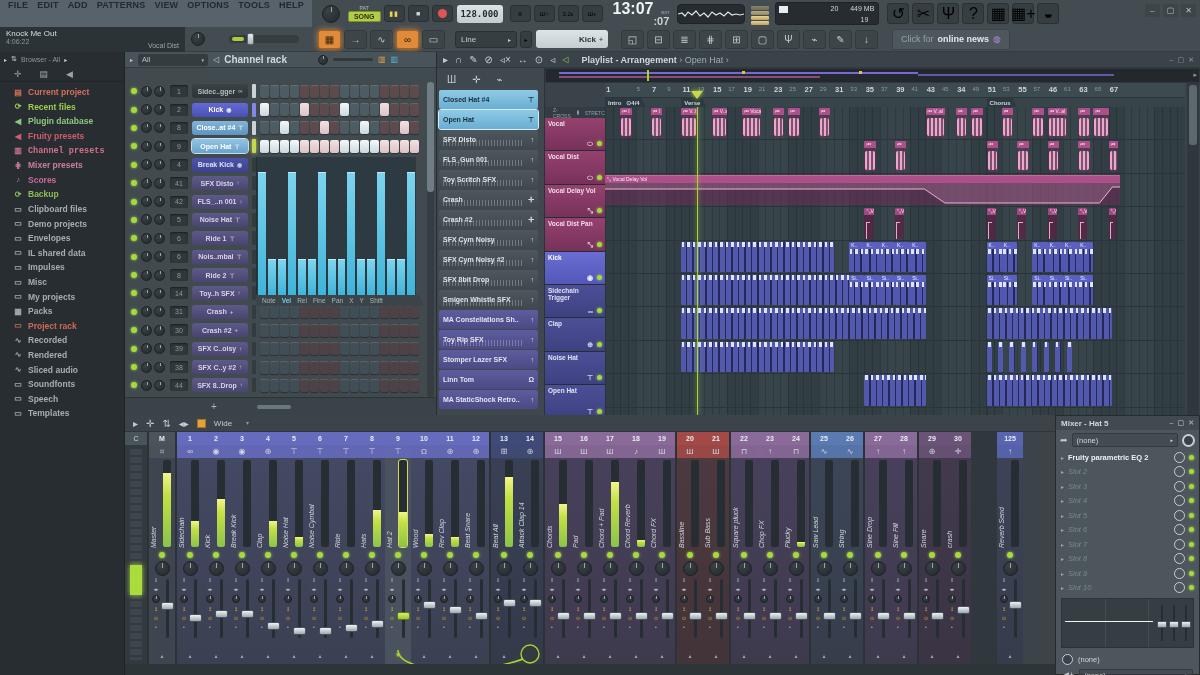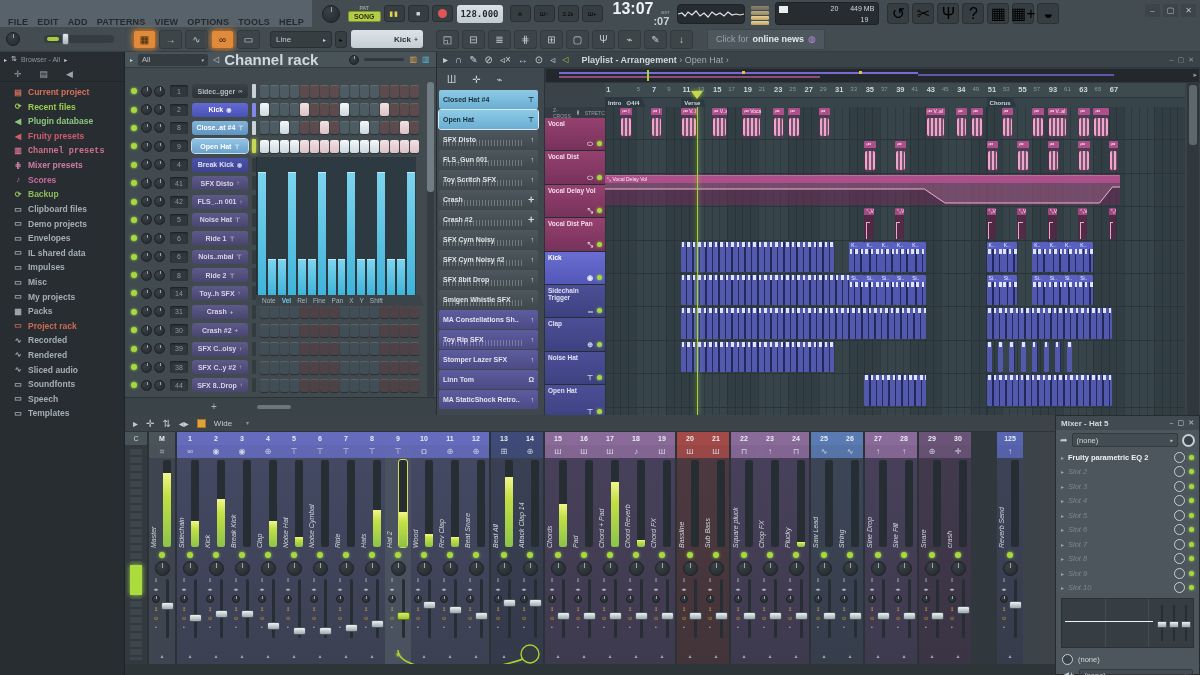--- a/index.html
+++ b/index.html
@@ -3,21 +3,21 @@
 <meta charset="utf-8">
 <style>
   html,body{margin:0;padding:0;background:#14181a}
   #app{position:relative;width:1200px;height:675px;background:#434c51;font-family:"Liberation Sans",sans-serif;overflow:hidden;user-select:none;box-sizing:border-box}
   *{box-sizing:border-box}
   .ico{display:inline-flex;align-items:center;justify-content:center;color:#c3ccd1;font-size:10px}
   .btn{background:#3d4549;border:1px solid #333a3e;border-radius:3px;display:inline-flex;align-items:center;justify-content:center;color:#c3ccd1}
   .btn.orange{background:#e08a3c;border-color:#a85f20;color:#3a2408;box-shadow:0 0 6px rgba(240,150,60,.8)}
   
   .topbar{position:absolute;left:0;top:0;width:100%;height:27px;background:#434c51;display:flex;align-items:center}
-  .menu{height:27px;background:#57626a;display:flex;align-items:flex-end;padding:0 8px;gap:9px}
+  .menu{height:27px;background:#57626a;display:flex;align-items:flex-start;padding:0 8px;gap:9px}
   .menu span{font-size:9px;font-weight:bold;color:#222a2e;letter-spacing:.2px}
   .knob{border-radius:50%;background:radial-gradient(circle at 35% 30%,#3a4247,#23292c);border:1px solid #1c2124;position:relative}
   .knob:after{content:"";position:absolute;left:50%;top:8%;width:1px;height:35%;background:#9aa5ab}
   .songsw{display:flex;flex-direction:column;align-items:center;margin-left:8px}
   .songsw .pat{font-size:5px;color:#96a1a7;font-weight:bold}
   .songsw .song{background:#b5cc4a;color:#2a3207;font-size:7px;font-weight:bold;padding:1px 5px;border-radius:2px;border:1px solid #7e9422}
   .tbtn{width:21px;height:17px;background:#363e42;border:1px solid #2a3033;border-radius:3px;display:flex;align-items:center;justify-content:center;margin-left:3px}
   .bpm{width:46px;height:18px;background:linear-gradient(#dbe2e6,#c2ccd1);border-radius:3px;color:#232b2f;font-weight:bold;font-size:9px;display:flex;align-items:center;justify-content:center;margin:0 4px;font-family:"DejaVu Sans Mono",monospace}
   .clock{color:#eef4f6;font-weight:bold;font-size:16px;margin-left:10px;display:flex;align-items:baseline;font-family:"Liberation Sans",sans-serif}
   .clock .small{font-size:11px;color:#c9d3d8}
@@ -51,21 +51,21 @@
   .browser{position:absolute;left:0;top:52px;width:125px;height:623px;background:#272d31;border-right:1px solid #1d2326}
   .bhead{height:14px;display:flex;align-items:center;gap:4px;padding:0 4px;color:#8b969c;font-size:7px}
   .btabs{height:16px;display:flex;align-items:center;gap:18px;padding:0 14px;border-bottom:1px solid #1f2529;color:#9aa5ab;font-size:9px}
   .blist{padding:3px 0 0 0}
   .bitem{height:14.6px;display:flex;align-items:center;gap:5px;padding-left:13px;font-size:8.5px;font-weight:bold}
   .bitem .bi{width:10px;text-align:center;font-size:8px}
   
   .rack{position:absolute;left:125px;top:52px;width:312px;height:363px;background:#414a4f;border-right:1px solid #272d30}
   .rhead{height:16px;background:#49535a;display:flex;align-items:center;gap:5px;padding:0 5px;border-bottom:1px solid #343c40}
   .rfilter{width:70px;height:12px;background:#343c40;border-radius:2px;color:#b8c2c7;font-size:7.5px;display:flex;align-items:center;justify-content:space-between;padding:0 4px}
-  .rtitle{font-size:15px;font-weight:bold;color:#cfd8dc}
+  .rtitle{font-size:10px;font-weight:bold;color:#cfd8dc}
   .rows{position:absolute;left:0;top:30px;width:295px}
   .crow{height:18.4px;display:flex;align-items:center;padding-left:6px}
   .led{width:6px;height:6px;border-radius:50%;background:#a5d93e;box-shadow:0 0 3px #a5d93e;margin-right:4px}
   .mknob{width:11px;height:11px;margin-right:2px}
   .numbox{width:18px;height:12px;background:#31383c;border-radius:2px;color:#8d989e;font-size:7px;display:flex;align-items:center;justify-content:center;margin:0 4px 0 3px;box-shadow:inset 0 1px 2px rgba(0,0,0,.5)}
   .cname{width:56px;height:14px;border-radius:3px;font-size:7px;font-weight:bold;display:flex;align-items:center;justify-content:center;gap:3px;position:relative}
   .cname .ci{font-size:6px;opacity:.85}
   .cn-dark{background:linear-gradient(#3a4246,#2d3437);color:#b4bec3}
   .cn-kick{background:linear-gradient(#636ad2,#4950b5);color:#fff}
   .cn-cyan{background:linear-gradient(#84b4d8,#5e94c0);color:#fff}
@@ -274,20 +274,25 @@
         <div class="tbtn" style="width: 22px; height: 21px;">◒</div>
       </div>
     <div class="winbtns">
       <div>–</div>
       <div>▢</div>
       <div>✕</div>
     </div>
   </div>
 
   <div class="toolbar2">
+    <div class="proj">
+      <div class="t">Knock Me Out</div>
+      <div class="e">4:06:22</div>
+      <div class="p">Vocal Dist</div>
+    </div>
     <span class="knob" style="width:14px;height:14px;margin-left:6px"></span>
     <div class="vslider">
         <span class="seg"></span>
         <span class="h"></span>
       </div>
     <div id="tb2icons" style="display:flex;margin-left:16px">
         <div class="btn t2btn orange">▦</div>
         <div class="btn t2btn">→</div>
         <div class="btn t2btn">∿</div>
         <div class="btn t2btn orange">∞</div>
@@ -987,21 +992,21 @@
           <b style="left: 50.2%;">39</b>
           <s style="left: 52.8316%;">41</s>
           <b style="left: 55.4632%;">43</b>
           <s style="left: 58.0947%;">45</s>
           <b style="left: 60.7263%;">34</b>
           <s style="left: 63.3579%;">49</s>
           <b style="left: 65.9895%;">51</b>
           <s style="left: 68.6211%;">53</s>
           <b style="left: 71.2526%;">55</b>
           <s style="left: 73.8842%;">57</s>
-          <b style="left: 76.5158%;">93</b>
+          <b style="left: 76.5158%;">46</b>
           <s style="left: 79.1474%;">61</s>
           <b style="left: 81.7789%;">63</b>
           <s style="left: 84.4105%;">65</s>
           <b style="left: 87.0421%;">67</b>
         </div>
       <div class="markers" id="plmarkers">
           <div class="marker" style="left: 0%;">Intro</div>
           <div class="marker" style="left: 3.15789%;">⊙4/4</div>
           <div class="marker" style="left: 13.1579%;">Verse</div>
           <div class="marker" style="left: 65.7895%;">Chorus</div>

